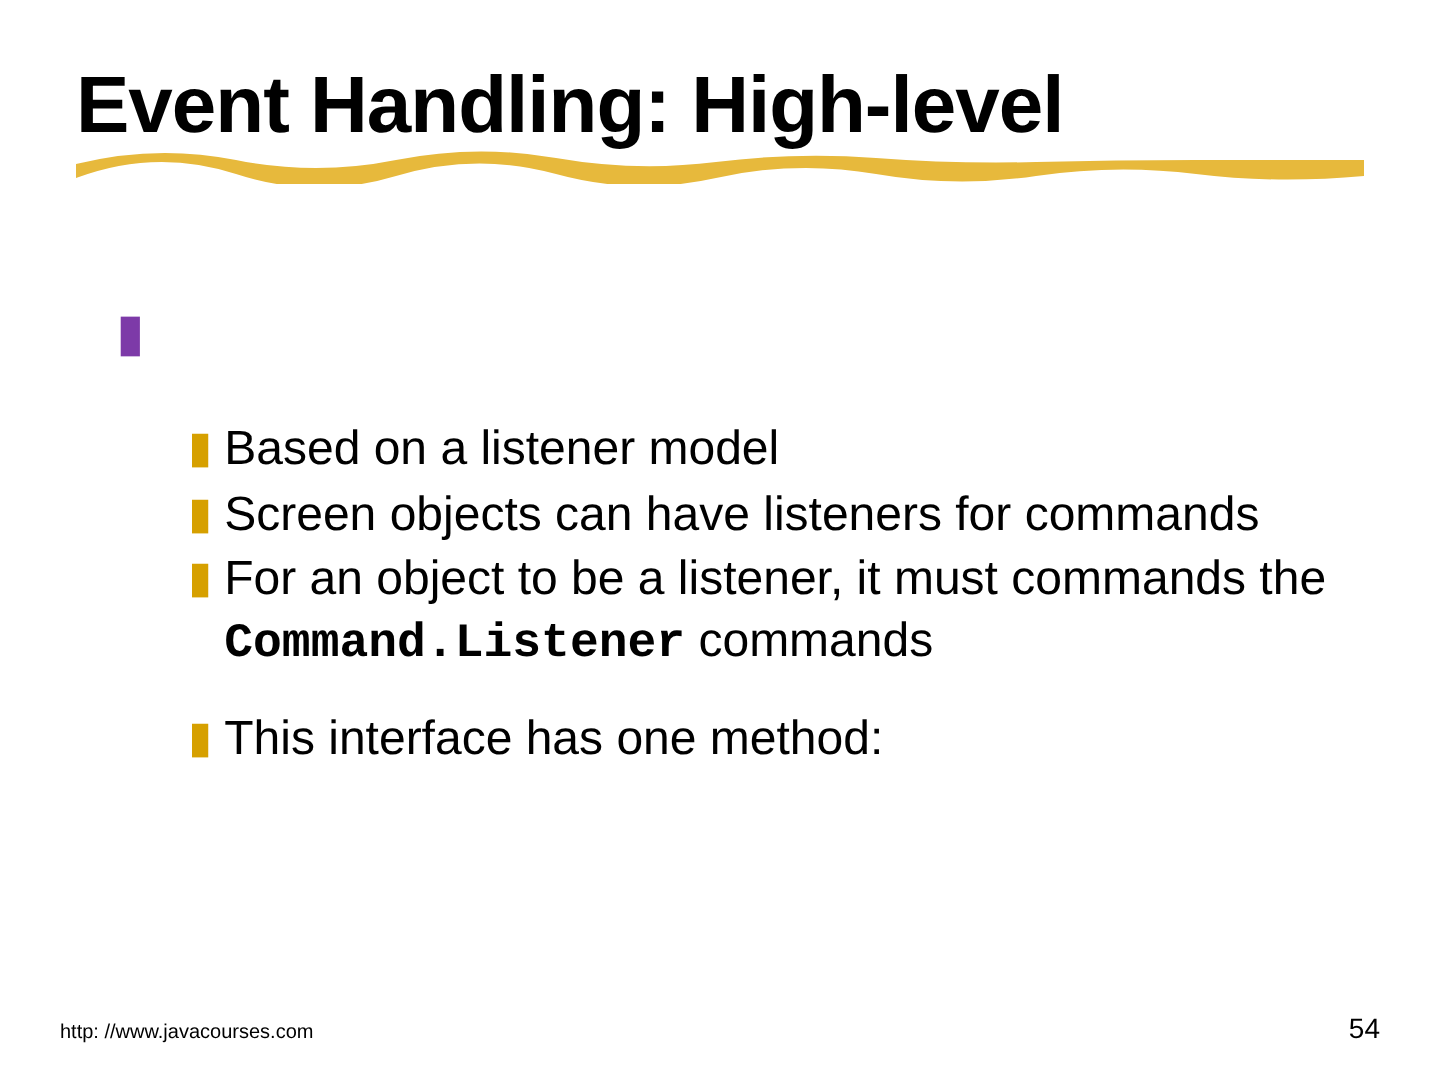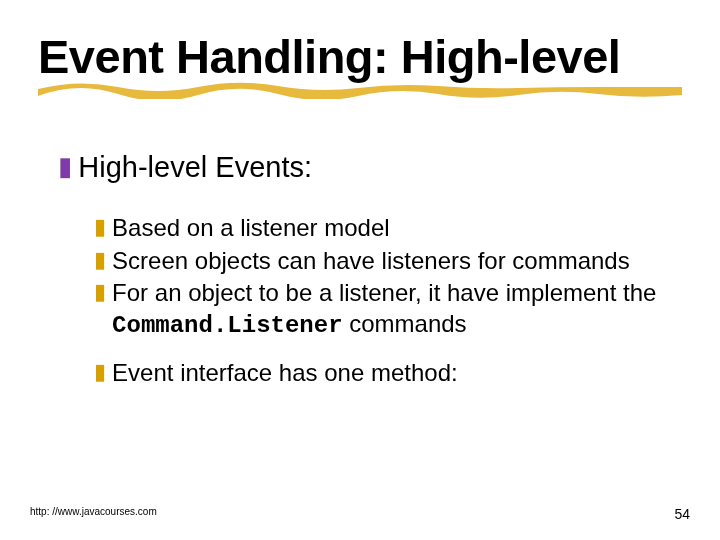--- a/index.html
+++ b/index.html
@@ -20,21 +20,21 @@
   }
   .title-wrap {
     position: absolute;
     left: 38px;
     top: 32px;
     width: 644px;
   }
   .title {
     font-family: "Arial Black", Arial, sans-serif;
     font-weight: 900;
-    font-size: 47px;
+    font-size: 40px;
     letter-spacing: -0.5px;
     line-height: 1.05;
     padding-bottom: 14px;
   }
   .underline {
     position: absolute;
     left: 0;
     bottom: -4px;
     width: 100%;
     height: 24px;
@@ -80,21 +80,21 @@
     font-family: "Courier New", Courier, monospace;
     font-weight: bold;
   }
   .footer {
     position: absolute;
     left: 30px;
     right: 30px;
     bottom: 18px;
     display: flex;
     justify-content: space-between;
-    align-items: flex-start;
+    align-items: flex-end;
     font-size: 11px;
     color: #000;
   }
   .footer .url { font-size: 10px; }
   .footer .page { font-size: 14px; margin-left: 36px; }
 </style>
 </head>
 <body>
 
 <div class="slide">
@@ -103,48 +103,47 @@
     <div class="title">Event Handling: High-level</div>
     <svg class="underline" viewBox="0 0 644 24" preserveAspectRatio="none">
       <path d="M0 14 Q 40 4 80 12 T 160 12 T 240 11 T 320 13 T 400 11 T 480 13 T 560 12 T 644 12 L 644 20 Q 600 24 560 19 T 480 20 T 400 19 T 320 21 T 240 19 T 160 20 T 80 19 T 0 21 Z" fill="#e7b93c"></path>
     </svg>
   </div>
 
   <div class="body">
 
     <div class="l1">
       <span class="bullet">▮</span>
-      <span class="text">High-level Events:</span>
     </div>
 
     <div class="sub">
 
       <div class="l2">
         <span class="bullet">▮</span>
         <span class="text">Based on a listener model</span>
       </div>
 
       <div class="l2">
         <span class="bullet">▮</span>
         <span class="text">Screen objects can have listeners for commands</span>
       </div>
 
       <div class="l2">
         <span class="bullet">▮</span>
         <span class="text">
-          <span>For an object to be a listener, it have implement the </span><span class="mono">Command.Listener</span><span> commands</span>
+          <span>For an object to be a listener, it must commands the </span><span class="mono">Command.Listener</span><span> commands</span>
         </span>
       </div>
 
       <div class="gap"></div>
 
       <div class="l2">
         <span class="bullet">▮</span>
         <span class="text">
-          <span>Event interface has one method:</span><br>
+          <span>This interface has one method:</span><br>
         </span>
       </div>
 
     </div>
   </div>
 
   <div class="footer">
     <span class="url">http: //www.javacourses.com</span>
     <span class="page">54</span>
   </div>

